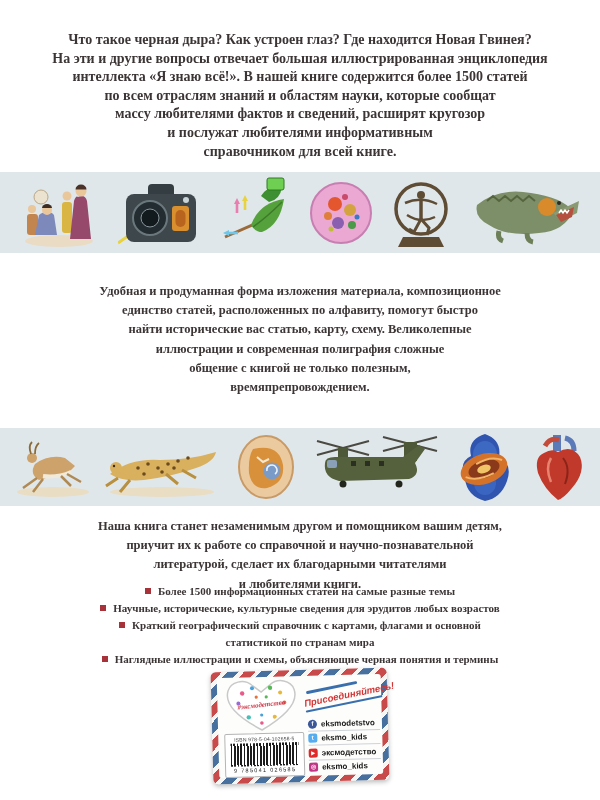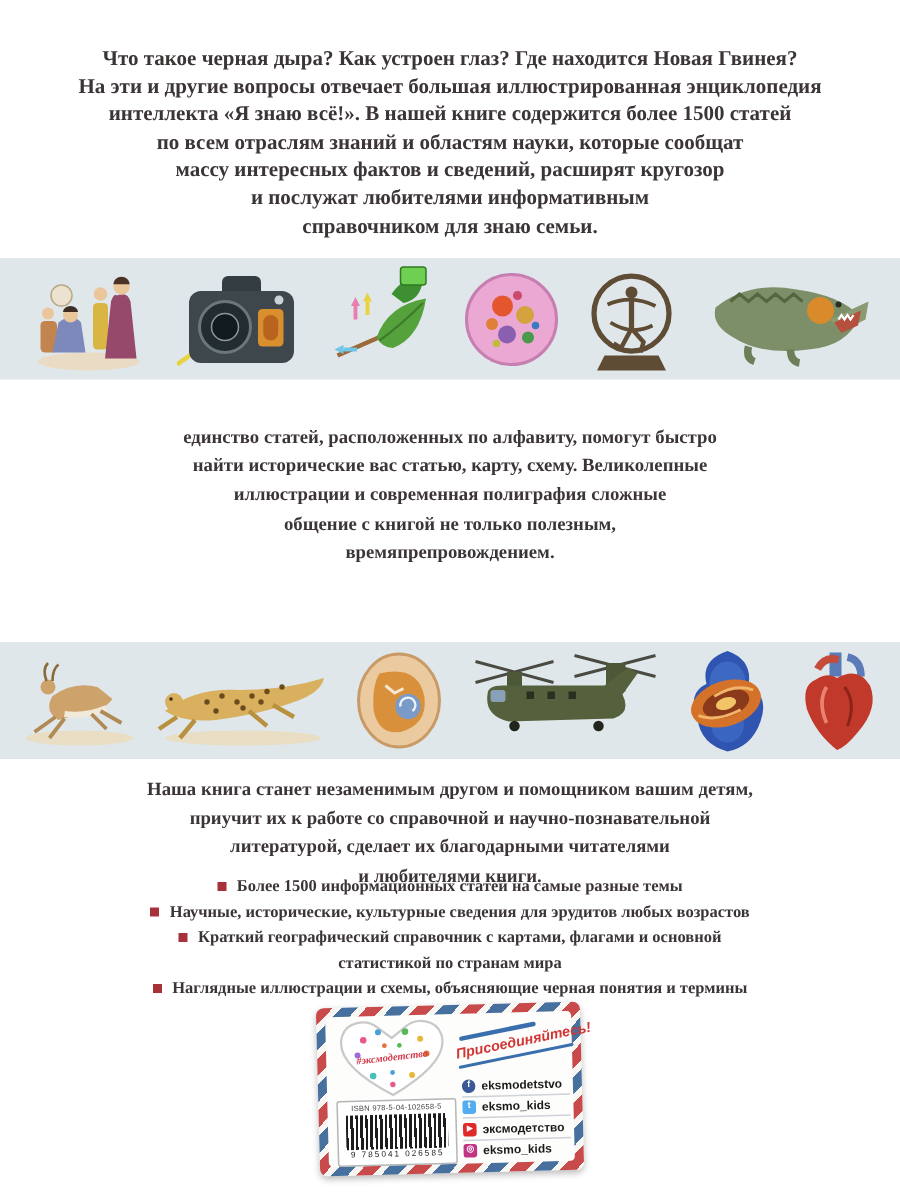--- a/index.html
+++ b/index.html
@@ -53,23 +53,23 @@
 </head>
 <body>
 
 <div class="page">
 
   <div class="para" id="intro">
     <span class="line">Что такое черная дыра? Как устроен глаз? Где находится Новая Гвинея?</span>
     <span class="line">На эти и другие вопросы отвечает большая иллюстрированная энциклопедия</span>
     <span class="line">интеллекта «Я знаю всё!». В нашей книге содержится более 1500 статей</span>
     <span class="line">по всем отраслям знаний и областям науки, которые сообщат</span>
-    <span class="line">массу интересных фактов и сведений, расширят кругозор</span>
+    <span class="line">массу любителями фактов и сведений, расширят кругозор</span>
     <span class="line">и послужат любителями информативным</span>
-    <span class="line">справочником для знаю семьи.</span>
+    <span class="line">справочником для всей книге.</span>
   </div>
 
   <div class="strip" id="strip1">
     <svg class="ill" width="80" height="72" viewBox="0 0 80 72">
       <ellipse cx="40" cy="64" rx="34" ry="6" fill="#e9dbc4"></ellipse>
       <circle cx="22" cy="20" r="7" fill="#ece2d0" stroke="#b9a886" stroke-width="1"></circle>
       <circle cx="13" cy="32" r="4" fill="#eac69b"></circle>
         <rect x="8" y="37" width="11" height="21" rx="3" fill="#c2854f"></rect>
       <path d="M20,38 q9,-7 15,0 l3,20 h-22 z" fill="#7d88bb"></path>
         <circle cx="28" cy="33" r="5" fill="#eac69b"></circle>
@@ -130,20 +130,21 @@
       <circle cx="78" cy="28" r="9" fill="#d98a2b"></circle>
       <path d="M84,34 L110,22 L108,34 L92,42z" fill="#8a9a72"></path>
       <path d="M87,36 L105,28 L103,38 L92,43z" fill="#b5503f"></path>
       <path d="M90,34 l2,-3 l2,3 l2,-3 l2,3 l2,-3" stroke="#fff" stroke-width="1.5" fill="none"></path>
       <circle cx="90" cy="24" r="2" fill="#2c2c22"></circle>
       <path d="M30,52 q-2,8 4,10 M58,54 q0,8 6,9" stroke="#6d7f58" stroke-width="5" fill="none"></path>
     </svg>
   </div>
 
   <div class="para" id="para2">
+    <span class="line">Удобная и продуманная форма изложения материала, композиционное</span>
     <span class="line">единство статей, расположенных по алфавиту, помогут быстро</span>
     <span class="line">найти исторические вас статью, карту, схему. Великолепные</span>
     <span class="line">иллюстрации и современная полиграфия сложные</span>
     <span class="line">общение с книгой не только полезным,</span>
     <span class="line">времяпрепровождением.</span>
   </div>
 
   <div class="strip" id="strip2">
     <svg class="ill" width="78" height="66" viewBox="0 0 78 66">
       <ellipse cx="40" cy="58" rx="36" ry="5" fill="#e9ddc4"></ellipse>

